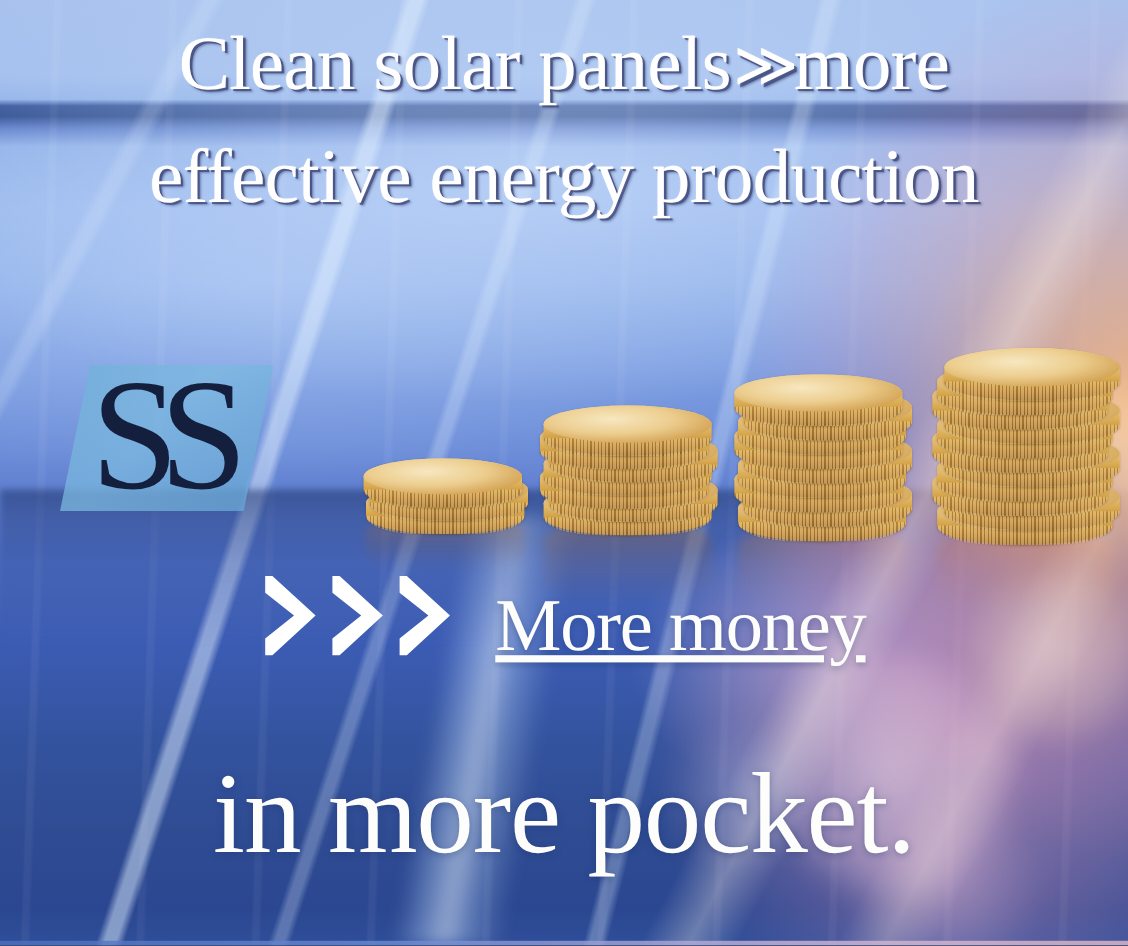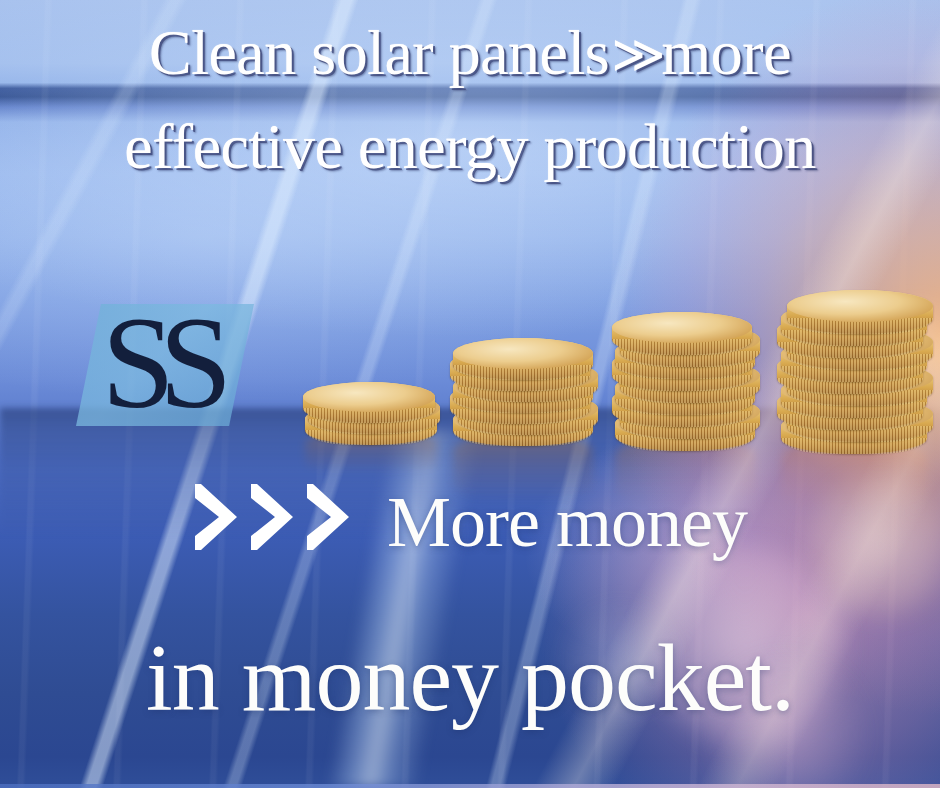--- a/index.html
+++ b/index.html
@@ -171,36 +171,36 @@
   .tagline {
     position: absolute;
     left: 0; right: 0;
     text-align: center;
     color: #fdfdfb;
     font-family: "Liberation Serif", "DejaVu Serif", serif;
     font-weight: 400;
     white-space: nowrap;
     text-shadow: 0 2px 6px rgba(25,45,100,0.35);
   }
-  .tagline-1 { top: 470px; font-size: 72px; line-height: 104px; letter-spacing: -1px; }
+  .tagline-1 { top: 470px; font-size: 62px; line-height: 104px; letter-spacing: -1px; text-decoration: underline; }
   .tagline-2 { top: 626px; font-size: 96px; line-height: 104px; letter-spacing: -1px; }
 
   .chev-big {
     display: inline-block;
     width: 172px;
     height: 74px;
     vertical-align: -8px;
     margin-right: 22px;
   }
   .chev-big svg { display:block; width:100%; height:100%; }
 
   
   .logo {
     position: absolute;
-    left: 66px;
+    left: 40px;
     top: 296px;
     width: 200px;
     height: 138px;
   }
   .logo-shape {
     position: absolute;
     left: 10px; top: 8px;
     width: 178px; height: 122px;
     background: linear-gradient(135deg, rgba(112,176,216,0.85) 0%, rgba(124,186,224,0.80) 45%, rgba(104,166,212,0.82) 100%);
     clip-path: polygon(14% 0%, 100% 0%, 86% 100%, 0% 100%);
@@ -416,16 +416,16 @@
 
   <div class="tagline tagline-1">
     <span class="chev-big">
       <svg viewBox="0 0 172 74" xmlns="http://www.w3.org/2000/svg" aria-hidden="true">
         <path d="M2 4 L8 4 L44 37 L8 70 L2 70 L2 56 L26 37 L2 18 Z" fill="#ffffff"></path>
         <path d="M58 4 L64 4 L100 37 L64 70 L58 70 L58 56 L82 37 L58 18 Z" fill="#ffffff"></path>
         <path d="M114 4 L120 4 L156 37 L120 70 L114 70 L114 56 L138 37 L114 18 Z" fill="#ffffff"></path>
       </svg>
     </span><span>More money</span>
   </div>
-  <div class="tagline tagline-2">in money pocket.</div>
+  <div class="tagline tagline-2">in more pocket.</div>
 
   <div class="bottom-edge"></div>
 </div>
 
 </body></html>

